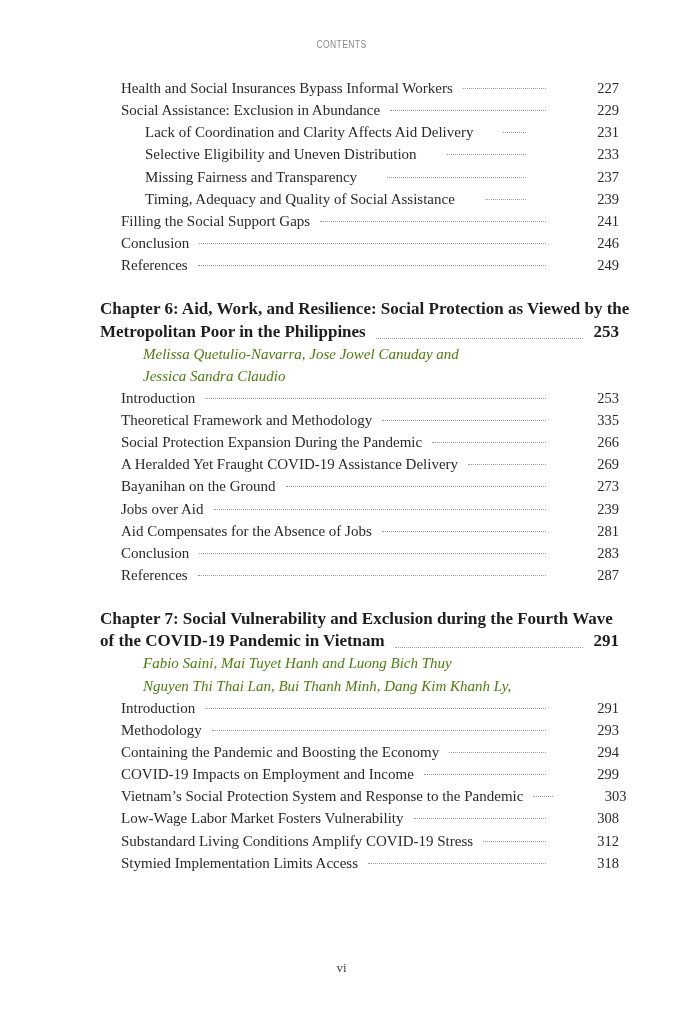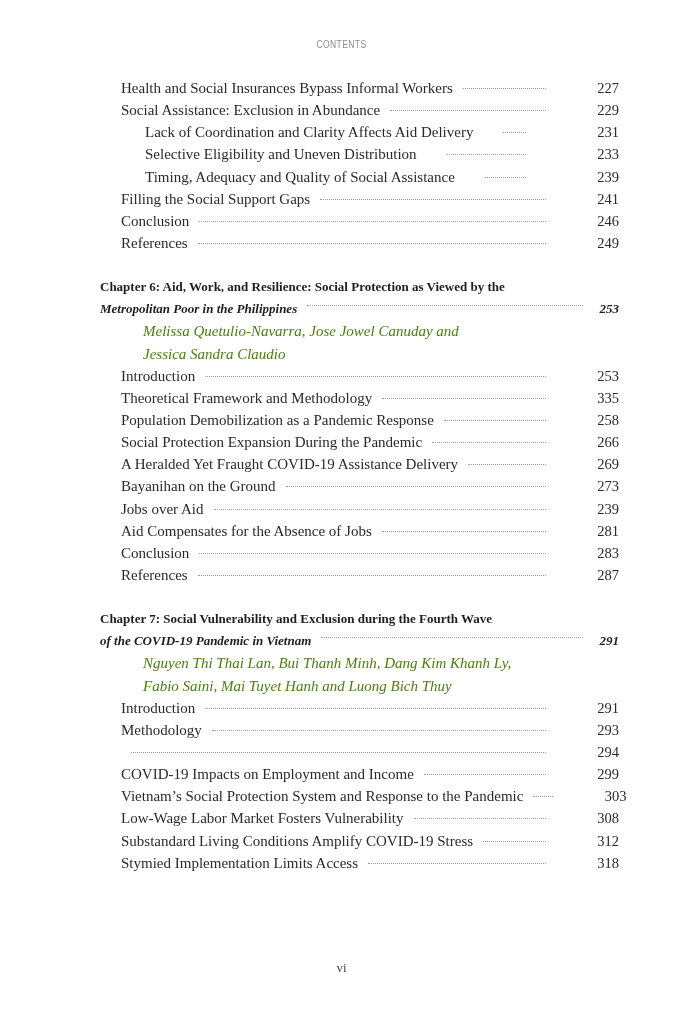--- a/index.html
+++ b/index.html
@@ -22,23 +22,23 @@
     .row.l1 { padding-left: 21px; }
     .row.l2 { padding-left: 45px; gap: 20px; }
     .row .title { flex: 0 0 auto; }
     .row .leader {
       flex: 1 1 auto; margin: 0 10px 0 10px;
       border-bottom: 1px dotted #9a9a9a; transform: translateY(-4px); min-width: 20px;
     }
     .row .page { flex: 0 0 26px; text-align: right; font-size: 14.5px; margin-left: 37px; }
     .chapter-gap { height: 22px; }
     .chapter-line {
-      font-size: 13px; font-weight: bold; line-height: 22px; height: 22.15px; white-space: nowrap; color: #1e1e1e;
-    }
-    .chapter-line.last { display: flex; align-items: center; font-style: italic; }
+      font-size: 17px; font-weight: bold; line-height: 22px; height: 22.15px; white-space: nowrap; color: #1e1e1e;
+    }
+    .chapter-line.last { display: flex; align-items: flex-end; }
     .chapter-line.last .leader {
       flex: 1 1 auto; margin: 0 10px; border-bottom: 1px dotted #9a9a9a; transform: translateY(-4px);
     }
     .chapter-line.last .page { flex: 0 0 26px; text-align: right; font-weight: bold; }
     .author {
       padding-left: 43px; font-style: italic; font-size: 15px; line-height: 22px; height: 22.15px;
       white-space: nowrap; color: #4d7c0f;
     }
     .folio {
       position: absolute; top: 960px; left: 0; width: 683px; text-align: center;
@@ -64,20 +64,25 @@
       </div>
       <div class="row l2">
         <span class="title">Lack of Coordination and Clarity Affects Aid Delivery</span>
         <span class="leader"></span>
         <span class="page">231</span>
       </div>
       <div class="row l2">
         <span class="title">Selective Eligibility and Uneven Distribution</span>
         <span class="leader"></span>
         <span class="page">233</span>
+      </div>
+      <div class="row l2">
+        <span class="title">Missing Fairness and Transparency</span>
+        <span class="leader"></span>
+        <span class="page">237</span>
       </div>
       <div class="row l2">
         <span class="title">Timing, Adequacy and Quality of Social Assistance</span>
         <span class="leader"></span>
         <span class="page">239</span>
       </div>
       <div class="row l1">
         <span class="title">Filling the Social Support Gaps</span>
         <span class="leader"></span>
         <span class="page">241</span>
@@ -108,25 +113,20 @@
           <span class="title">Introduction</span>
           <span class="leader"></span>
           <span class="page">253</span>
         </div>
         <div class="row l1">
           <span class="title">Theoretical Framework and Methodology</span>
           <span class="leader"></span>
           <span class="page">335</span>
         </div>
         <div class="row l1">
-          <span class="title">Population Demobilization as a Pandemic Response</span>
-          <span class="leader"></span>
-          <span class="page">258</span>
-        </div>
-        <div class="row l1">
           <span class="title">Social Protection Expansion During the Pandemic</span>
           <span class="leader"></span>
           <span class="page">266</span>
         </div>
         <div class="row l1">
           <span class="title">A Heralded Yet Fraught COVID-19 Assistance Delivery</span>
           <span class="leader"></span>
           <span class="page">269</span>
         </div>
         <div class="row l1">
@@ -156,33 +156,34 @@
         </div>
       </div>
       <div class="chapter-gap"></div>
       <div class="chapter">
         <div class="chapter-line"><span class="title">Chapter 7: Social Vulnerability and Exclusion during the Fourth Wave</span></div>
         <div class="chapter-line last">
           <span class="title">of the COVID-19 Pandemic in Vietnam</span>
           <span class="leader"></span>
           <span class="page">291</span>
         </div>
+        <div class="author">Fabio Saini, Mai Tuyet Hanh and Luong Bich Thuy</div>
         <div class="author">Nguyen Thi Thai Lan, Bui Thanh Minh, Dang Kim Khanh Ly,</div>
-        <div class="author">Fabio Saini, Mai Tuyet Hanh and Luong Bich Thuy</div>
         <div class="row l1">
           <span class="title">Introduction</span>
           <span class="leader"></span>
           <span class="page">291</span>
         </div>
         <div class="row l1">
           <span class="title">Methodology</span>
           <span class="leader"></span>
           <span class="page">293</span>
         </div>
         <div class="row l1">
+          <span class="title">Containing the Pandemic and Boosting the Economy</span>
           <span class="leader"></span>
           <span class="page">294</span>
         </div>
         <div class="row l1">
           <span class="title">COVID-19 Impacts on Employment and Income</span>
           <span class="leader"></span>
           <span class="page">299</span>
         </div>
         <div class="row l1">
           <span class="title">Vietnam’s Social Protection System and Response to the Pandemic</span>

